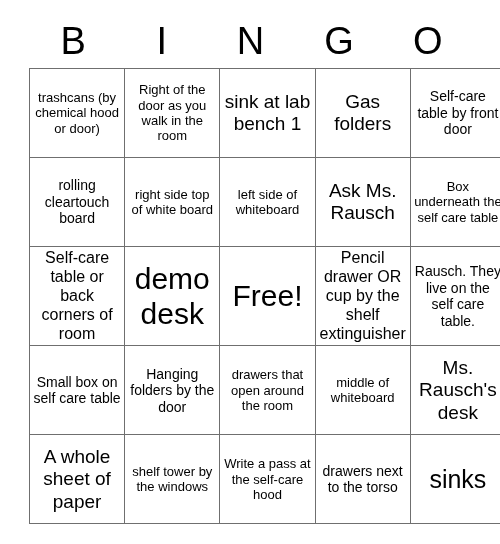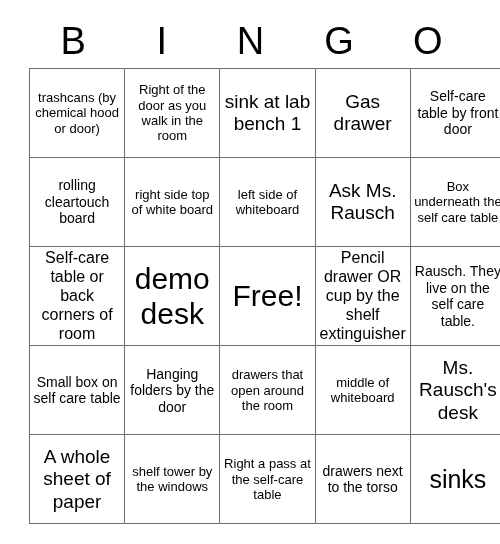--- a/index.html
+++ b/index.html
@@ -84,21 +84,21 @@
         <td>
             <span class="cell-text s-sm">trashcans (by chemical hood or door)</span>
           </td>
         <td>
             <span class="cell-text s-sm">Right of the door as you walk in the room</span>
           </td>
         <td>
             <span class="cell-text s-lg">sink at lab bench 1</span>
           </td>
         <td>
-            <span class="cell-text s-lg">Gas drawer</span>
+            <span class="cell-text s-lg">Gas folders</span>
           </td>
         <td>
             <span class="cell-text s-md">Self-care table by front door</span>
           </td>
       </tr>
       <tr>
         <td>
             <span class="cell-text s-md">rolling cleartouch board</span>
           </td>
         <td>
@@ -149,21 +149,21 @@
           </td>
       </tr>
       <tr>
         <td>
             <span class="cell-text s-lg">A whole sheet of paper</span>
           </td>
         <td>
             <span class="cell-text s-sm">shelf tower by the windows</span>
           </td>
         <td>
-            <span class="cell-text s-sm">Right a pass at the self-care table</span>
+            <span class="cell-text s-sm">Write a pass at the self-care hood</span>
           </td>
         <td>
             <span class="cell-text s-md">drawers next to the torso</span>
           </td>
         <td>
             <span class="cell-text s-xl">sinks</span>
           </td>
       </tr>
     </tbody>
   </table>

